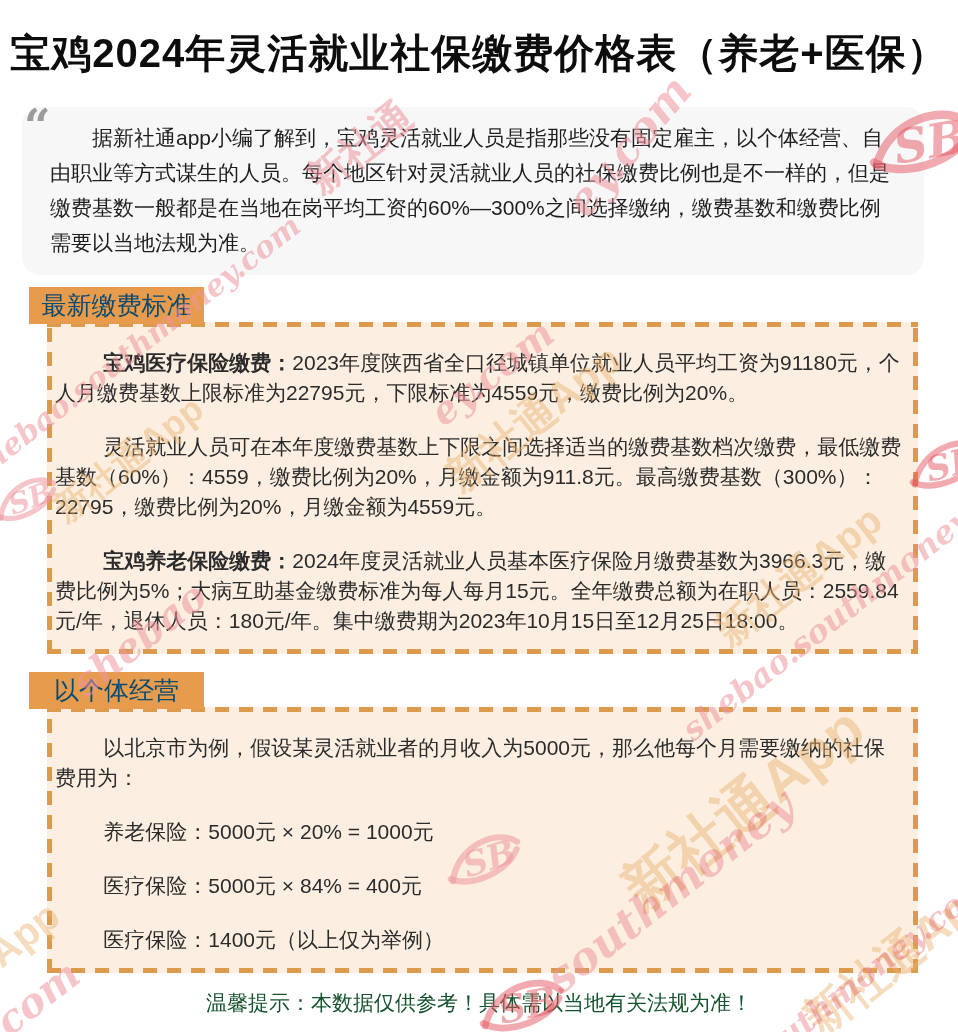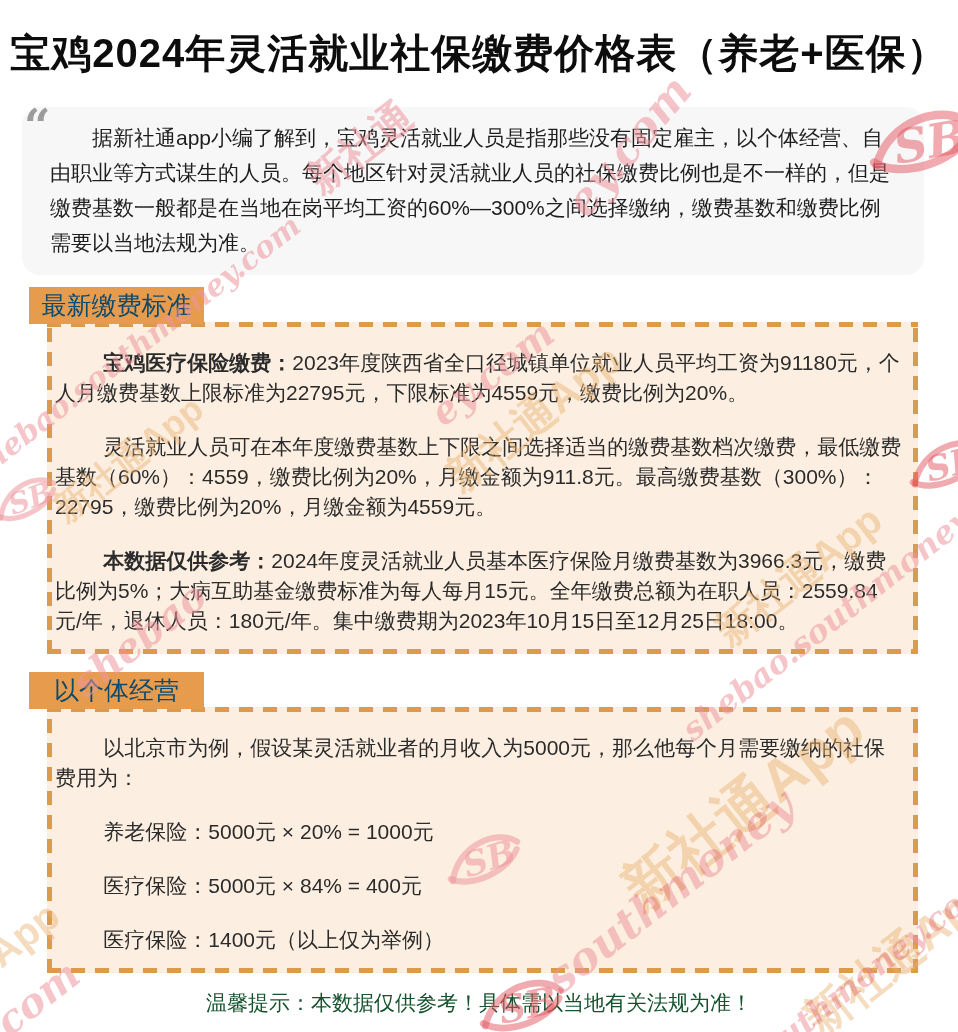--- a/index.html
+++ b/index.html
@@ -98,21 +98,21 @@
   <div class="intro">
     <span class="quote">“</span>
     <span>据新社通app小编了解到，宝鸡灵活就业人员是指那些没有固定雇主，以个体经营、自由职业等方式谋生的人员。每个地区针对灵活就业人员的社保缴费比例也是不一样的，但是缴费基数一般都是在当地在岗平均工资的60%—300%之间选择缴纳，缴费基数和缴费比例需要以当地法规为准。</span>
   </div>
 
   <div class="section">
     <div class="badge">最新缴费标准</div>
     <div class="panel">
       <p><b>宝鸡医疗保险缴费：</b><span>2023年度陕西省全口径城镇单位就业人员平均工资为91180元，个人月缴费基数上限标准为22795元，下限标准为4559元，缴费比例为20%。</span></p>
       <p><b></b><span>灵活就业人员可在本年度缴费基数上下限之间选择适当的缴费基数档次缴费，最低缴费基数（60%）：4559，缴费比例为20%，月缴金额为911.8元。最高缴费基数（300%）：22795，缴费比例为20%，月缴金额为4559元。</span></p>
-      <p><b>本数据仅供参考：</b><span>2024年度灵活就业人员基本医疗保险月缴费基数为3966.3元，缴费比例为5%；大病互助基金缴费标准为每人每月15元。全年缴费总额为在职人员：2559.84元/年，退休人员：180元/年。集中缴费期为2023年10月15日至12月25日18:00。</span></p>
+      <p><b>宝鸡养老保险缴费：</b><span>2024年度灵活就业人员基本医疗保险月缴费基数为3966.3元，缴费比例为5%；大病互助基金缴费标准为每人每月15元。全年缴费总额为在职人员：2559.84元/年，退休人员：180元/年。集中缴费期为2023年10月15日至12月25日18:00。</span></p>
     </div>
   </div>
 
   <div class="section example">
     <div class="badge">以个体经营</div>
     <div class="panel">
       <p>以北京市为例，假设某灵活就业者的月收入为5000元，那么他每个月需要缴纳的社保费用为：</p>
       <p>养老保险：5000元 × 20% = 1000元</p>
       <p>医疗保险：5000元 × 84% = 400元</p>
       <p>医疗保险：1400元（以上仅为举例）</p>

